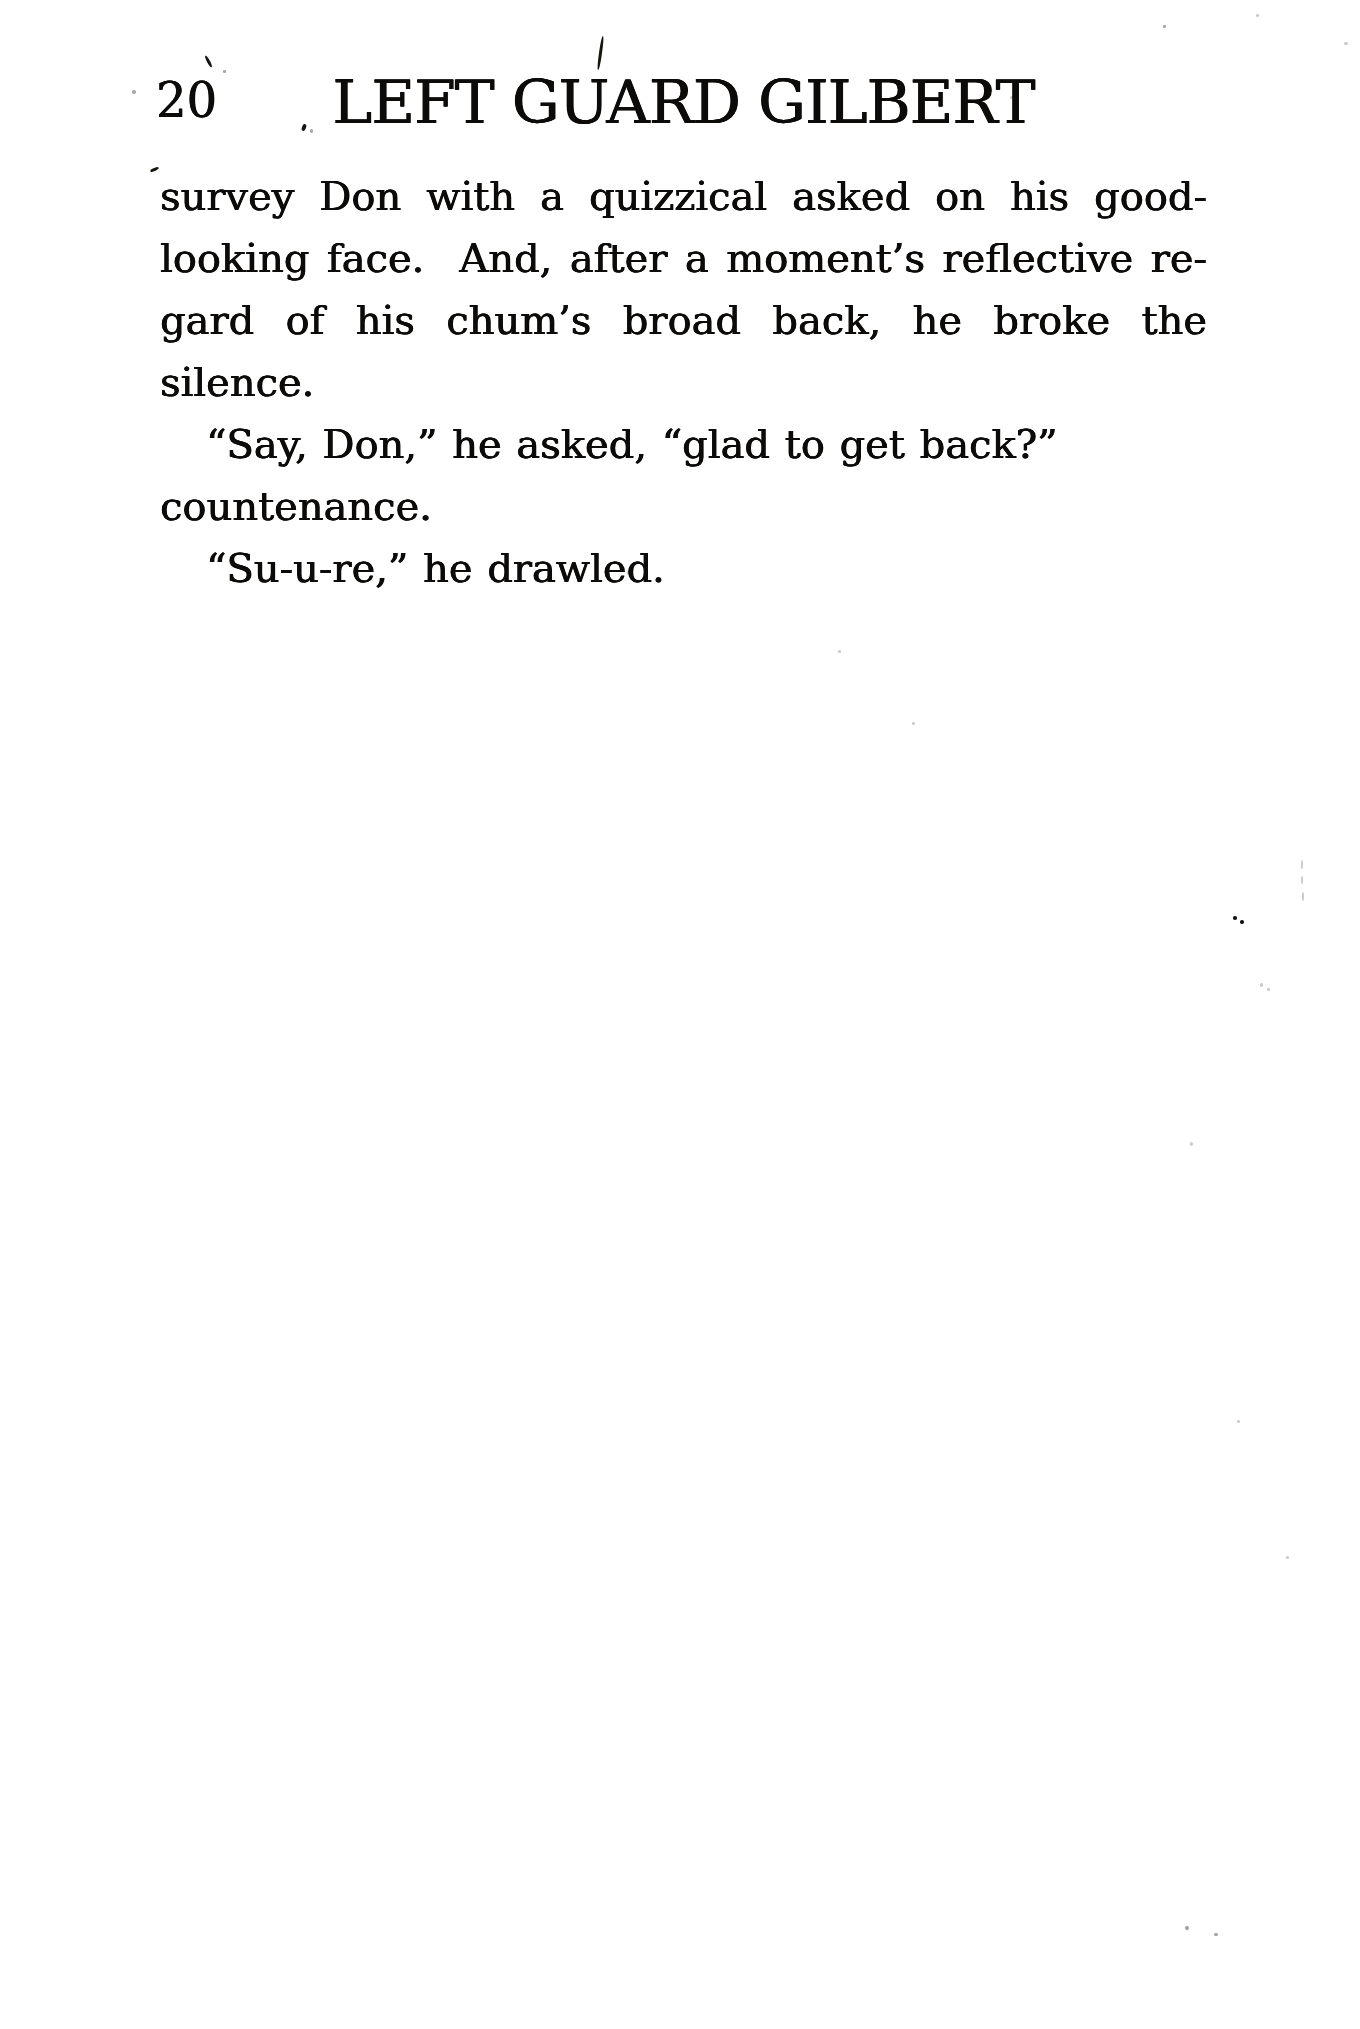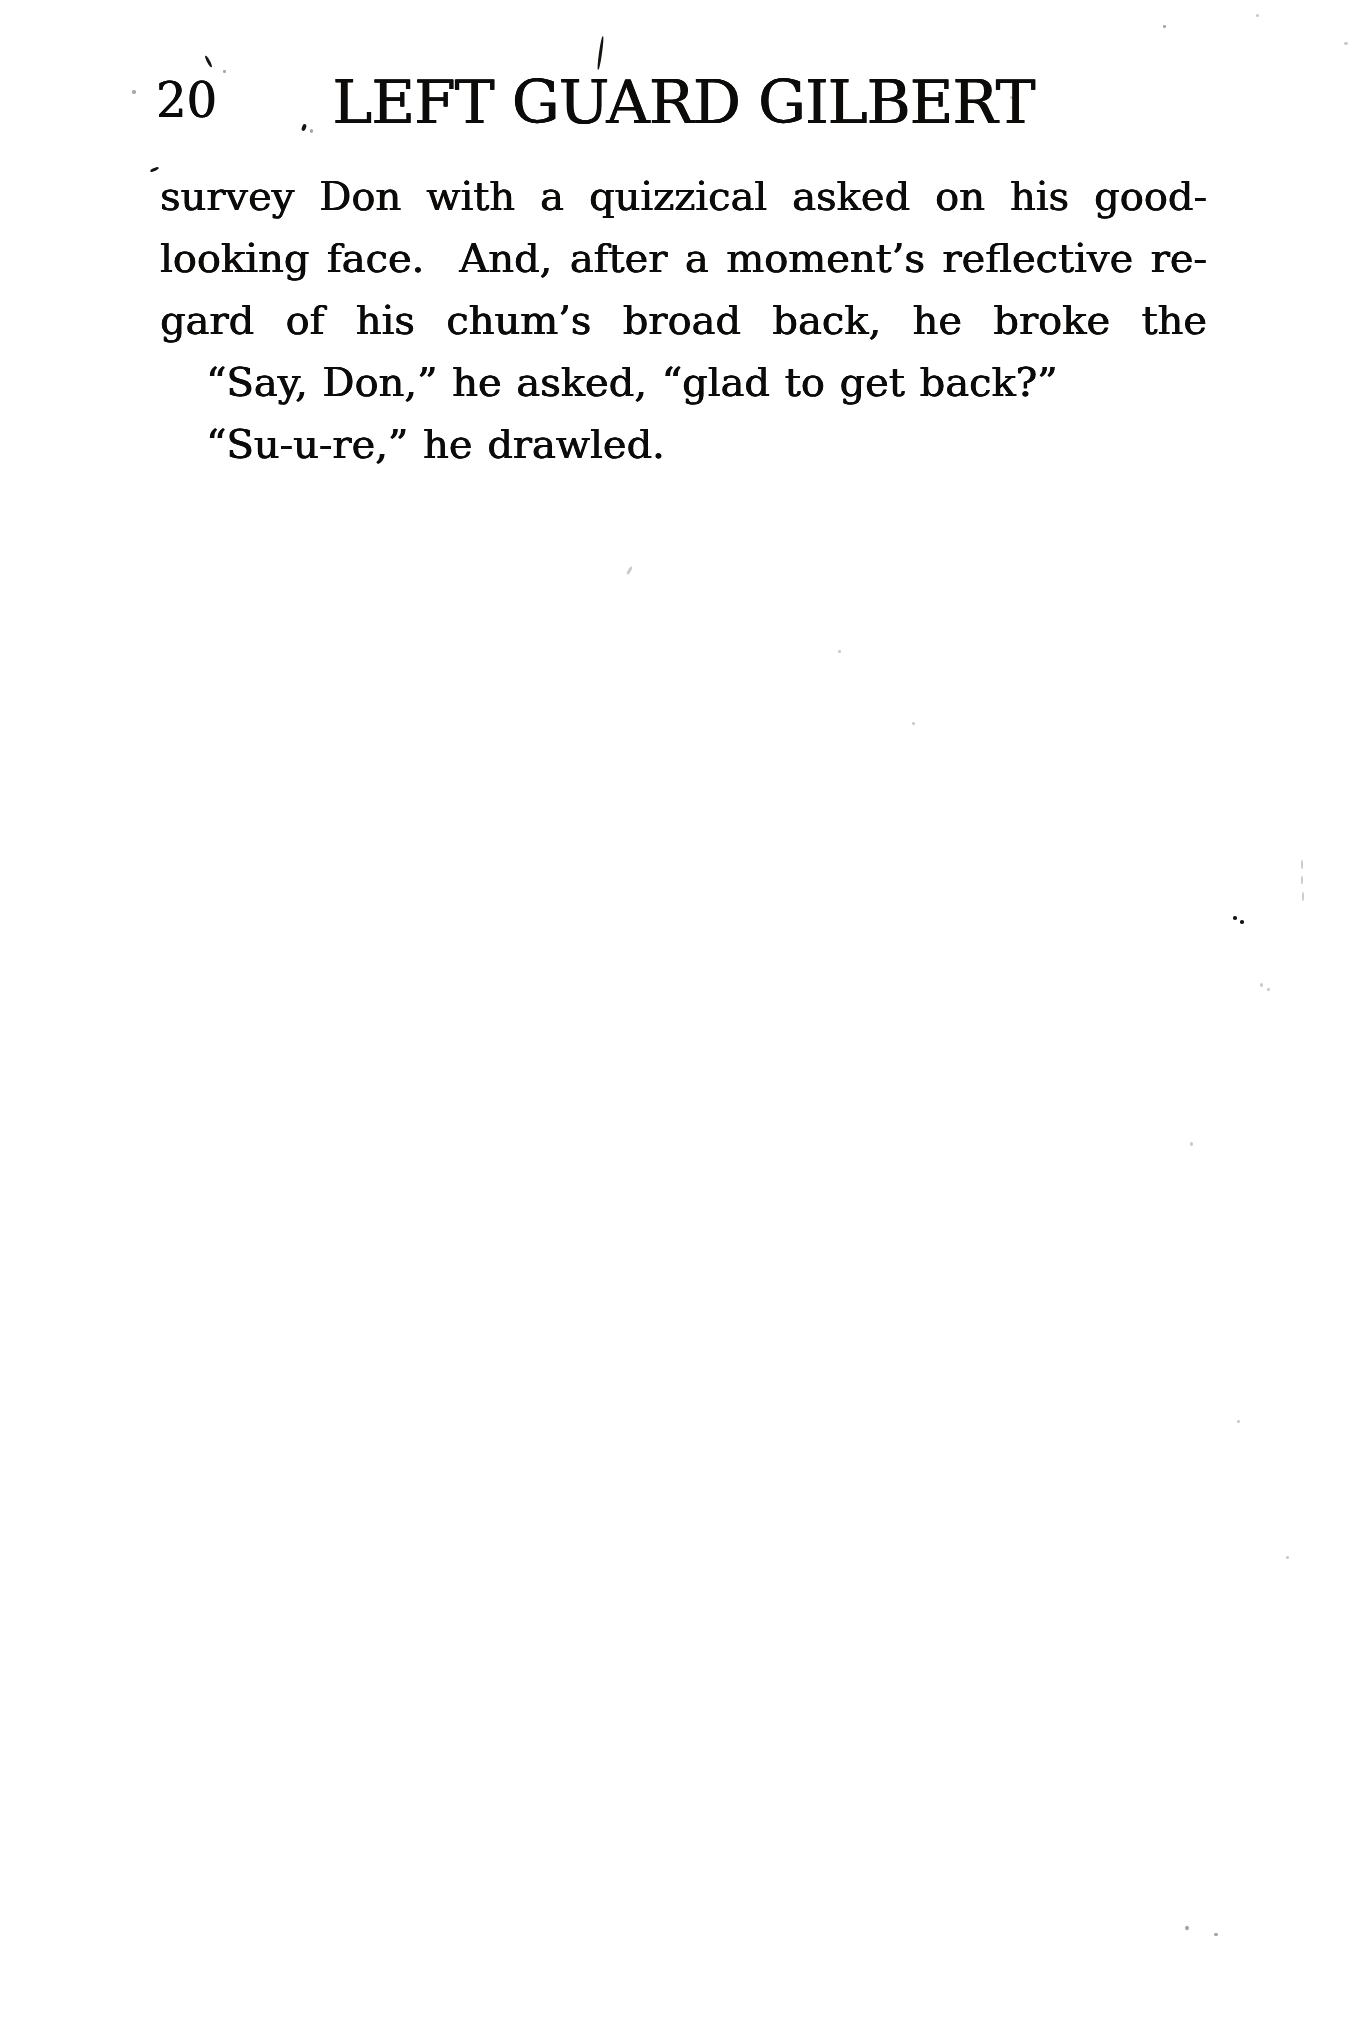--- a/index.html
+++ b/index.html
@@ -49,21 +49,23 @@
 
 <div class="page">
 
   <div class="page-number ink">20</div>
   <div class="header-title ink">LEFT GUARD GILBERT</div>
 
   <div class="textblock ink">
     <div class="line just">survey Don with a quizzical asked on his good-</div>
     <div class="line just">looking face.&nbsp; And, after a moment’s reflective re-</div>
     <div class="line just">gard of his chum’s broad back, he broke the</div>
+    <div class="line">silence.</div>
     <div class="line indent">“Say, Don,” he asked, “glad to get back?”</div>
+    <div class="line">countenance.</div>
     <div class="line indent"><span>“</span><span class="italic">Su-u-re,</span><span>” he drawled.</span></div>
   </div>
 
   <div class="speck" style="left:599px; top:36px; width:3px; height:34px; transform:rotate(8deg);"></div>
   <div class="speck" style="left:207px; top:55px; width:3px; height:13px; transform:rotate(-28deg);"></div>
   <div class="speck faint" style="left:223px; top:70px; width:3px; height:3px;"></div>
   <div class="speck faint" style="left:132px; top:90px; width:4px; height:4px;"></div>
   <div class="speck" style="left:302px; top:124px; width:4px; height:7px; transform:rotate(20deg);"></div>
   <div class="speck faint" style="left:310px; top:129px; width:3px; height:4px;"></div>
   <div class="speck" style="left:150px; top:168px; width:9px; height:3px; transform:rotate(-25deg);"></div>

